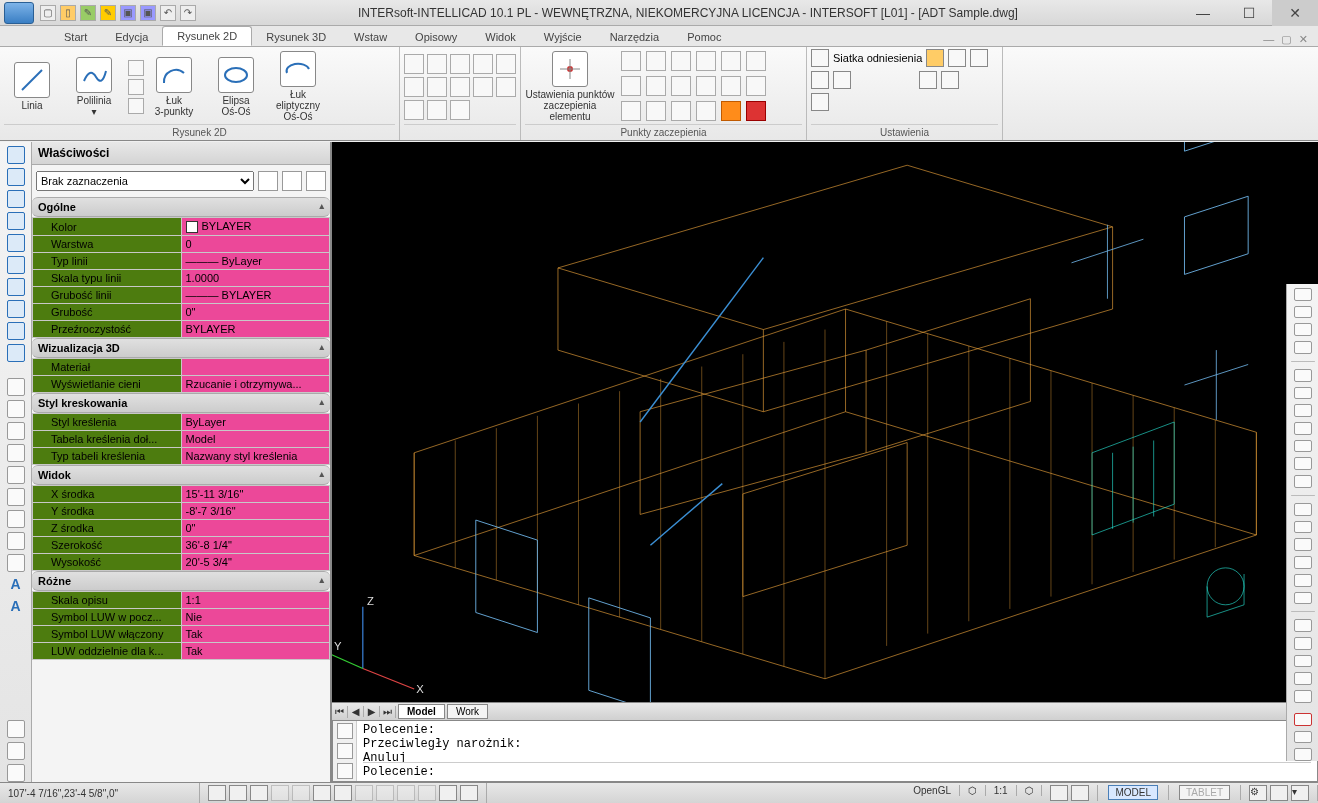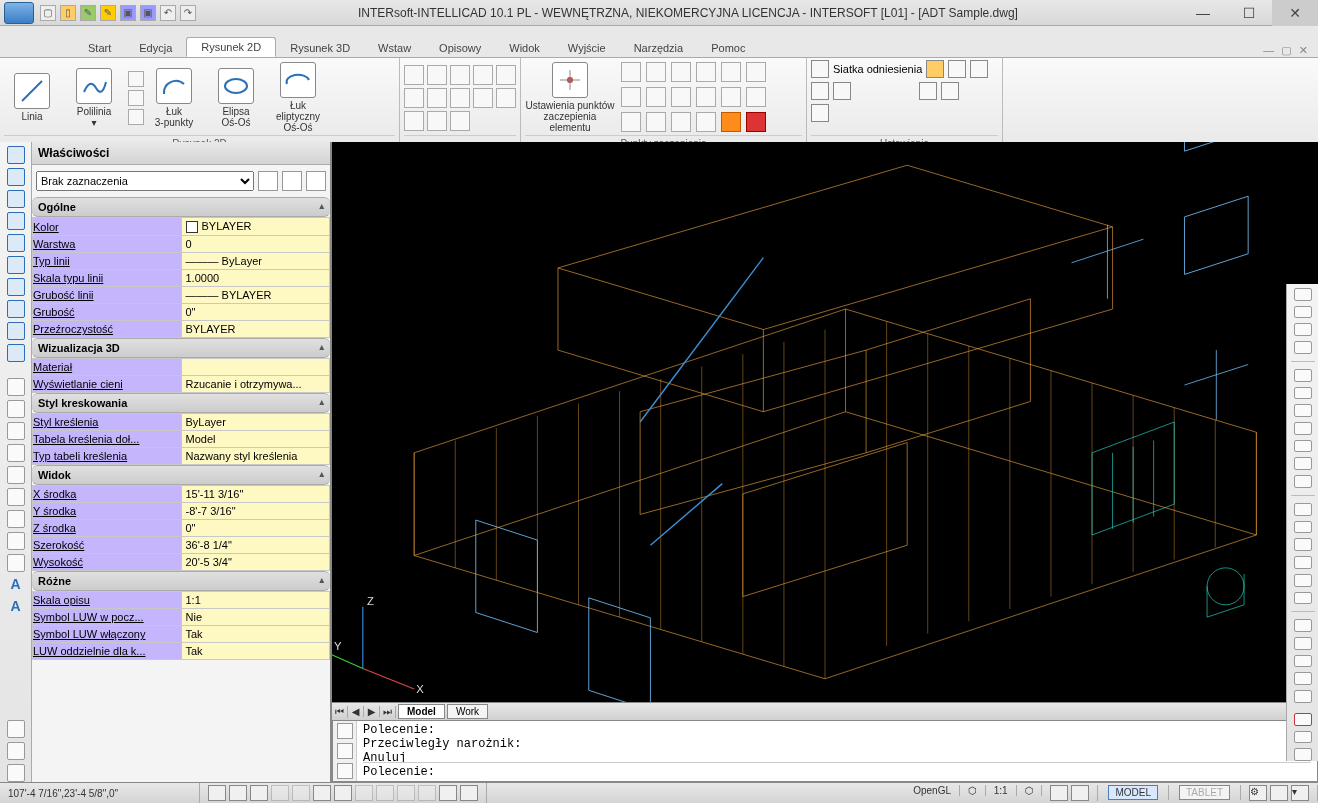--- a/index.html
+++ b/index.html
@@ -8,21 +8,21 @@
 
 .titlebar { height: 26px; background: linear-gradient(#e8e8e8,#d8d8d8); display: flex; align-items: center; border-bottom: 1px solid #aaa; }
 .titlebar .appicon { width: 30px; height: 22px; margin-left: 4px; background: linear-gradient(#7db3e8,#3a7fc4); border-radius: 3px; border:1px solid #2a5f94;}
 .titlebar .qat { display: flex; margin-left: 6px; gap: 4px; }
 .titlebar .qat span { width: 16px; height: 16px; display:inline-block; background:#eee; border:1px solid #aaa; font-size:10px; text-align:center; line-height:14px; color:#555;}
 .titlebar .title { flex:1; text-align:center; color:#333; font-size:12px;}
 .titlebar .winbtn { width:46px; height:26px; display:flex; align-items:center; justify-content:center; color:#444; font-size:14px;}
 .titlebar .winbtn.close { background:#ccc; }
 
 
-.menutabs { height: 32px; background:#e8e8e8; display:flex; align-items:flex-end; padding-left:74px; border-bottom:1px solid #aaa;}
+.menutabs { height: 21px; background:#e8e8e8; display:flex; align-items:flex-end; padding-left:50px; border-bottom:1px solid #aaa;}
 .menutabs .tab { padding:3px 14px; color:#444; font-size:11px; cursor:pointer;}
 .menutabs .tab.active { background:#fff; border:1px solid #aaa; border-bottom:1px solid #fff; border-radius:3px 3px 0 0;}
 .menutabs .rightctl { margin-left:auto; padding-right:8px; color:#888; letter-spacing:2px;}
 
 
 .ribbon { height: 94px; background:linear-gradient(#fafafa,#e8e8e8); display:flex; border-bottom:1px solid #888;}
 .ribbon .panel { border-right:1px solid #bbb; display:flex; flex-direction:column; padding:2px 4px 0 4px;}
 .ribbon .panel .body { flex:1; display:flex; align-items:center; gap:6px;}
 .ribbon .panel .label { text-align:center; font-size:10px; color:#555; padding:2px 0; border-top:1px solid #ccc;}
 .ribbon .bigbtn { display:flex; flex-direction:column; align-items:center; width:56px; color:#333; font-size:10px; text-align:center;}
@@ -43,22 +43,22 @@
 
 .props { width:300px; background:#f4f4f4; border-right:2px solid #888; display:flex; flex-direction:column;}
 .props .hdr { background:linear-gradient(#e8e8e8,#d4d4d4); padding:4px 6px; font-weight:bold; font-size:12px; border-bottom:1px solid #aaa;}
 .props .selrow { padding:6px 4px; display:flex; gap:4px; align-items:center;}
 .props .selrow select { flex:1; font-size:11px; height:20px;}
 .props .selrow span { width:20px; height:20px; border:1px solid #999; background:#fff; }
 .props .scroll { flex:1; overflow-y:auto; }
 .props .group { background:linear-gradient(#e0e0e0,#ccc); padding:3px 6px; font-weight:bold; border-top:1px solid #aaa; border-bottom:1px solid #aaa; display:flex; justify-content:space-between;border-radius:6px;}
 .props .group::after { content:"▴"; color:#555; font-size:9px;}
 .props table { width:100%; border-collapse:collapse; font-size:11px;}
-.props td { border:1px solid #c8c8c8; padding:2px 4px; background:#fef9c3;}
-.props td:first-child { background:#c4b5fd; width:50%; padding-left:0;text-decoration:underline;}
+.props td { border:1px solid #c8c8c8; padding:2px 4px; background:#ec4899;}
+.props td:first-child { background:#4d7c0f; width:50%; padding-left:18px;}
 .props td .swatch { width:12px; height:12px; border:1px solid #333; display:inline-block; vertical-align:middle; margin-right:4px; background:#fff;}
 
 
 .drawarea { flex:1; display:flex; flex-direction:column; background:#000; position:relative;}
 .canvas { flex:1; position:relative; overflow:hidden;}
 .canvas svg { width:100%; height:100%;}
 .viewtabs { height:18px; background:linear-gradient(#e8e8e8,#d0d0d0); display:flex; align-items:center; font-size:10px; border-top:1px solid #888;}
 .viewtabs .navbtn { width:16px; text-align:center; color:#333; border-right:1px solid #aaa;}
 .viewtabs .vtab { padding:1px 8px; border:1px solid #888; background:#f4f4f4; margin-left:2px;}
 .viewtabs .vtab.active { font-weight:bold; background:#fff;}

